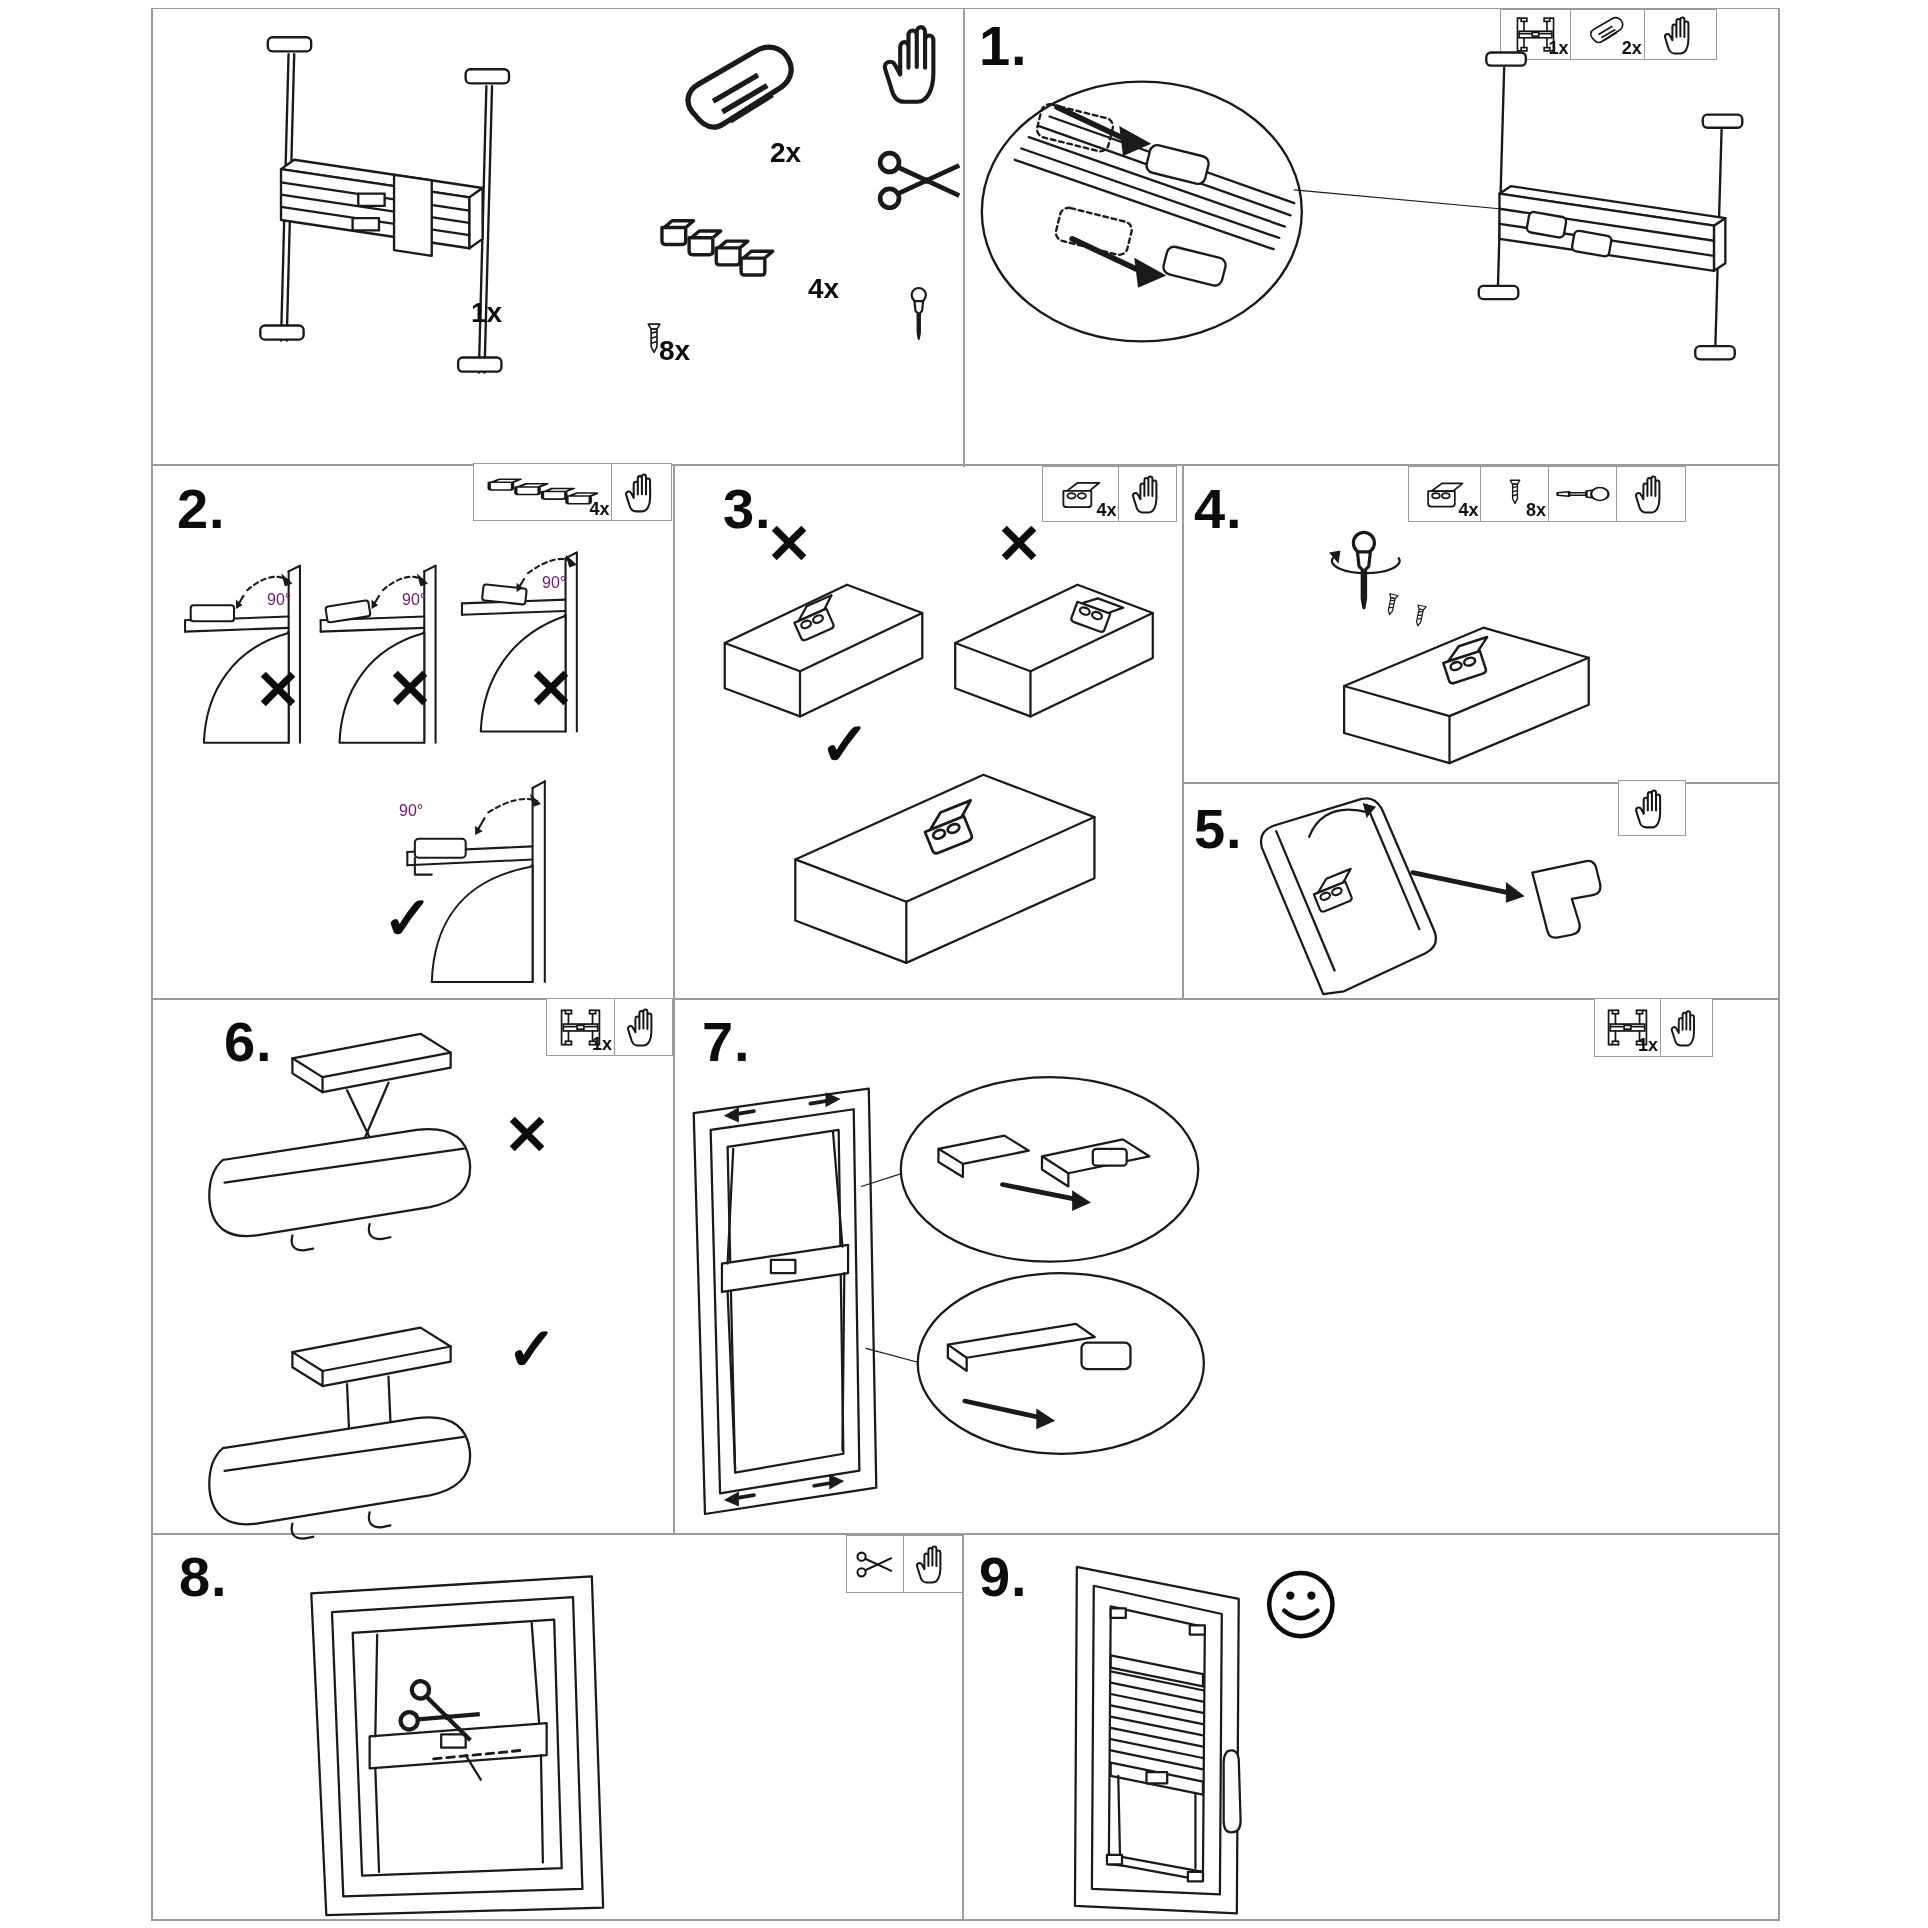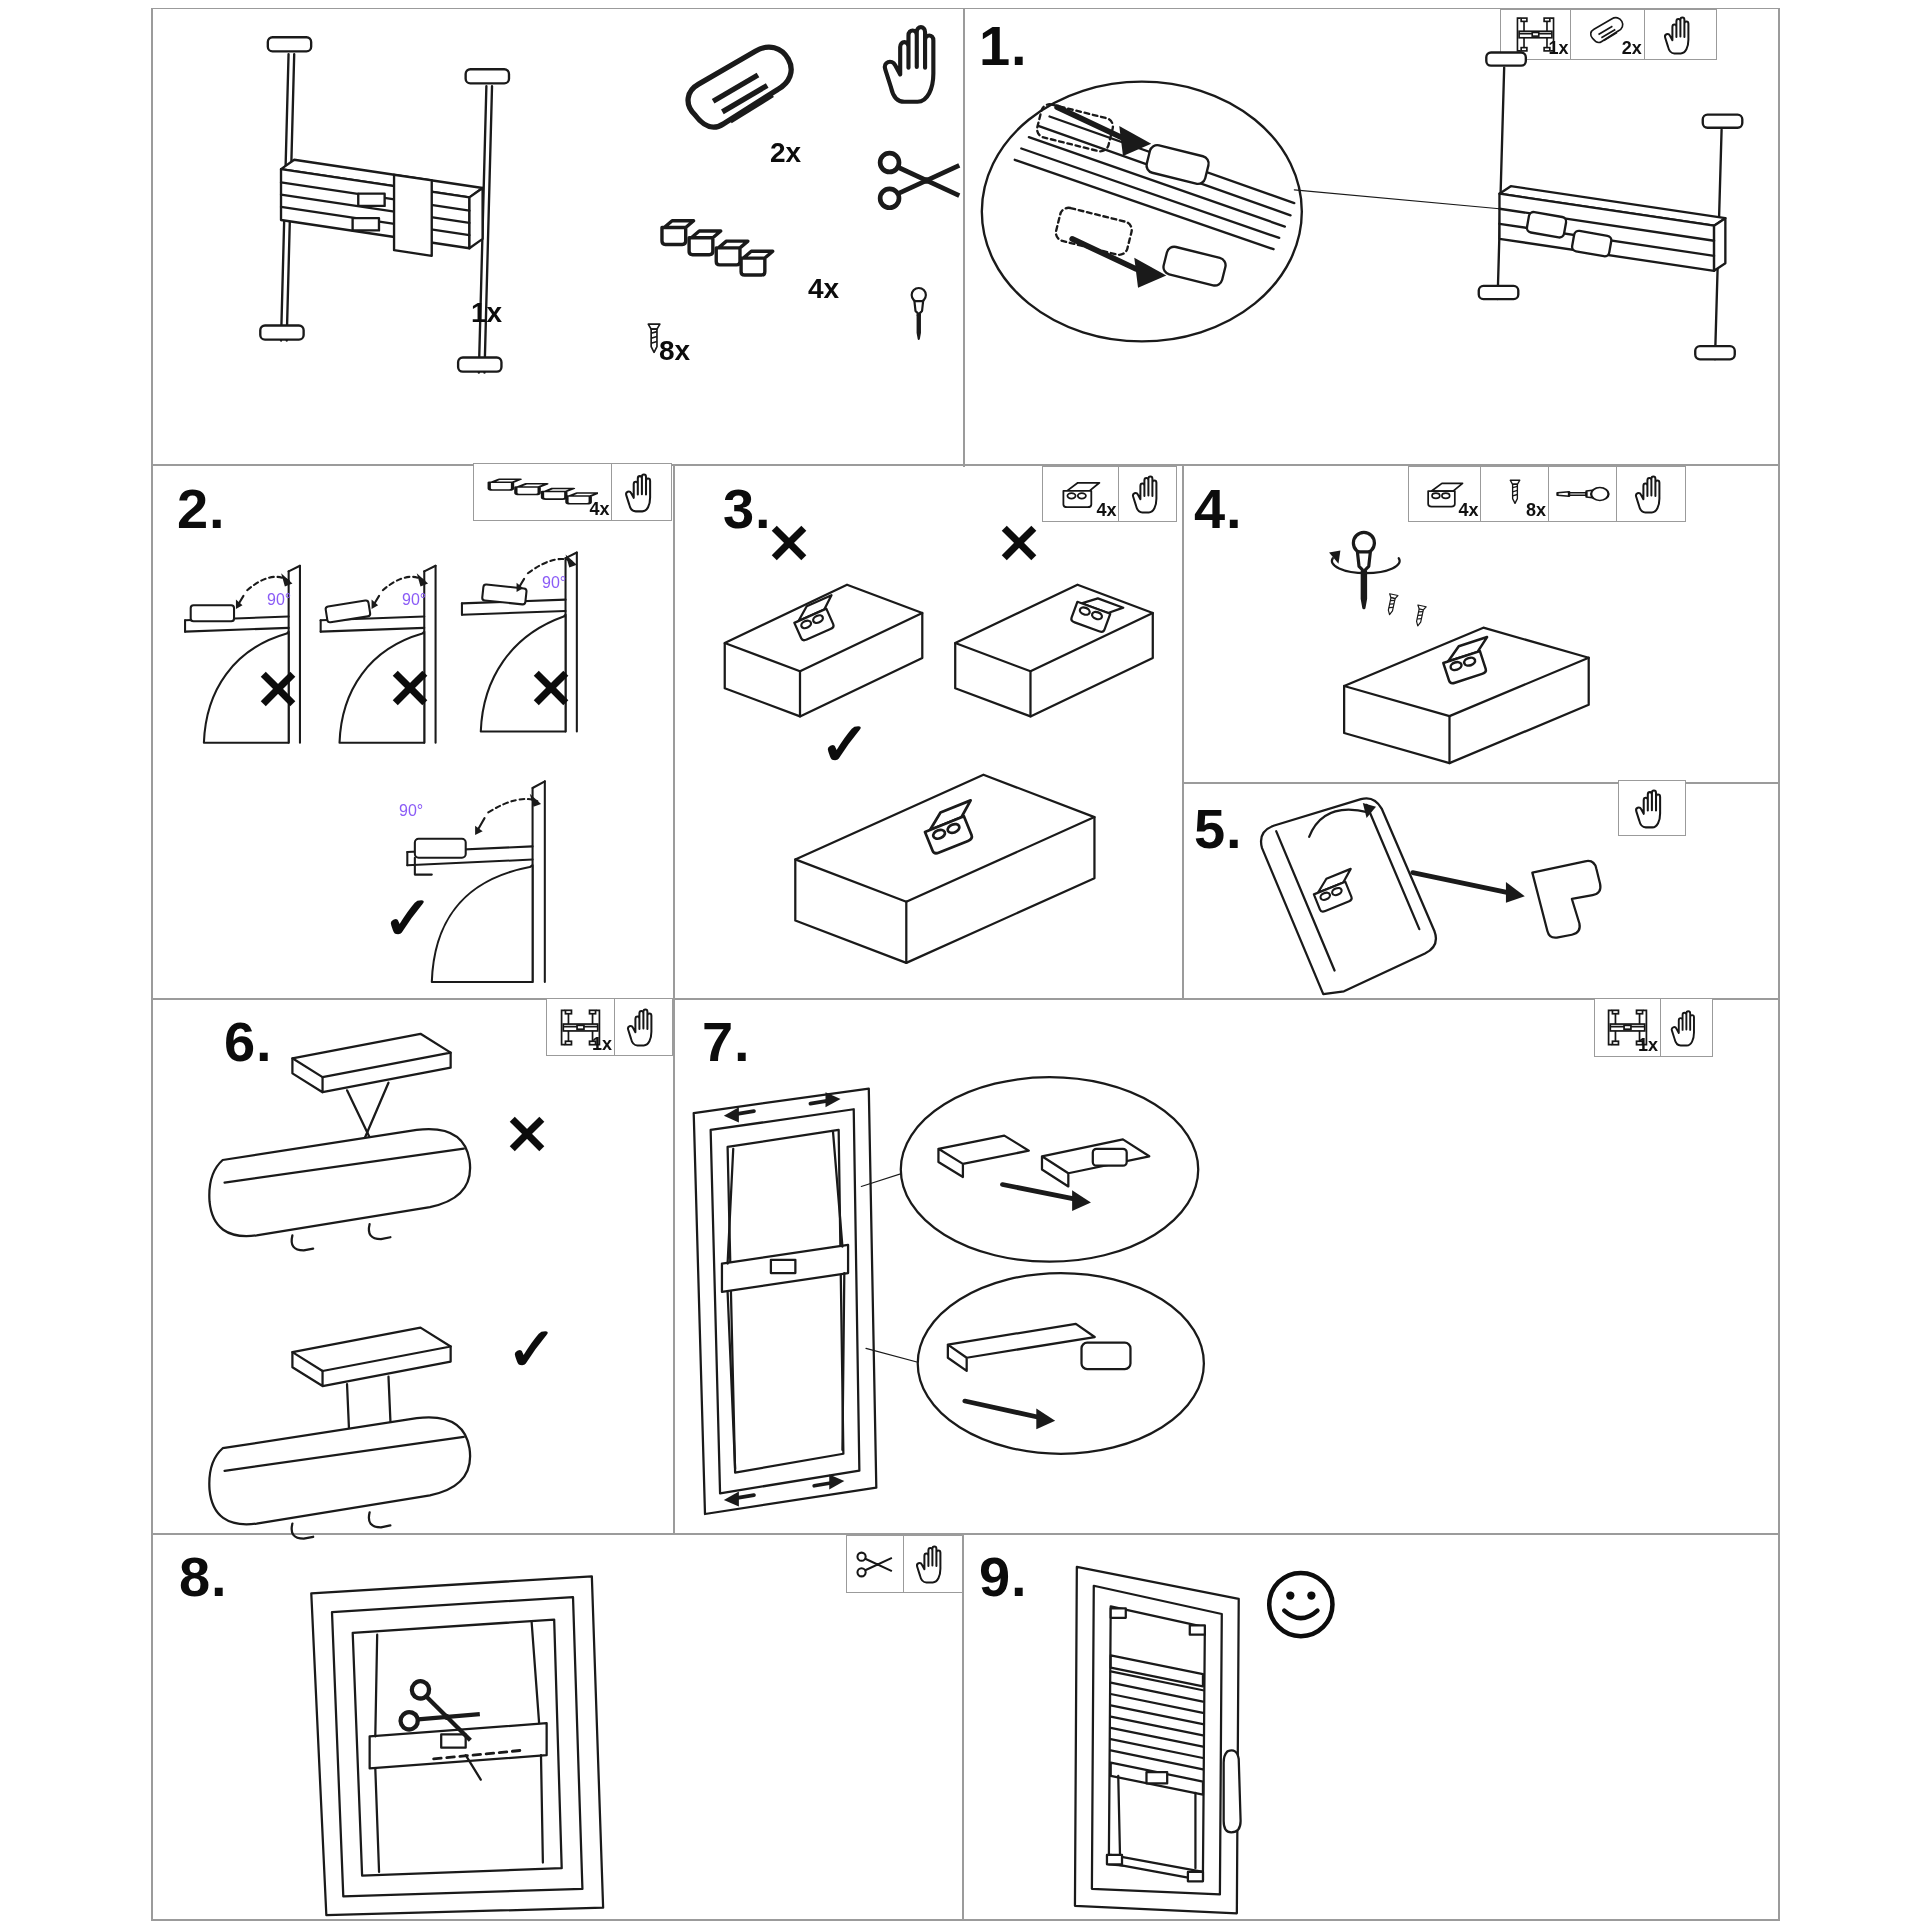--- a/index.html
+++ b/index.html
@@ -9,21 +9,21 @@
   .stepnum { position:absolute; font-size:56px; font-weight:700; color:#0c0c0c; letter-spacing:0.9px; }
   .supply-box { position:absolute; display:flex; border:1.9px solid #9b9b9b; background:#fff; }
   .cell { position:relative; display:flex; align-items:center; justify-content:center; border-right:1.9px solid #9b9b9b; height:100%; }
   .cell:last-child { border-right:none; }
   .cell .count { position:absolute; right:1.9px; bottom:0px; font-size:18px; font-weight:700; }
   .cell svg { display:block; color:#161616; }
   .lbl { position:absolute; font-size:28px; font-weight:700; color:#0c0c0c; }
   .mark { position:absolute; transform:translate(-50%,-50%); font-weight:700; color:#0c0c0c; }
   .mark.x { font-size:55px; }
   .mark.v { font-size:60px; }
-  .angle { position:absolute; font-size:16px; color:#8b5cf6; }
+  .angle { position:absolute; font-size:16px; color:#701a75; }
   svg.art { position:absolute; overflow:visible; }
   .defs { position:absolute; width:0; height:0; }
 </style>
 </head>
 <body>
 
 <svg class="defs" aria-hidden="true">
   <defs>
     <symbol id="sym-hand" viewBox="0 0 100 100">
       <path d="M36 96 C27 96 22 88 20 79 L13 57 C10 48 21 44 25 52 L31 63 L31 30 C31 22 41 22 41 30 L41 55 L41 16 C41 8 51 8 51 16 L51 54 L51 12 C51 4 61 4 61 12 L61 55 L61 22 C61 14 71 14 71 22 L71 62 C71 80 64 96 52 96 Z" fill="#fff" stroke="currentColor" stroke-width="5" stroke-linejoin="round"></path>

